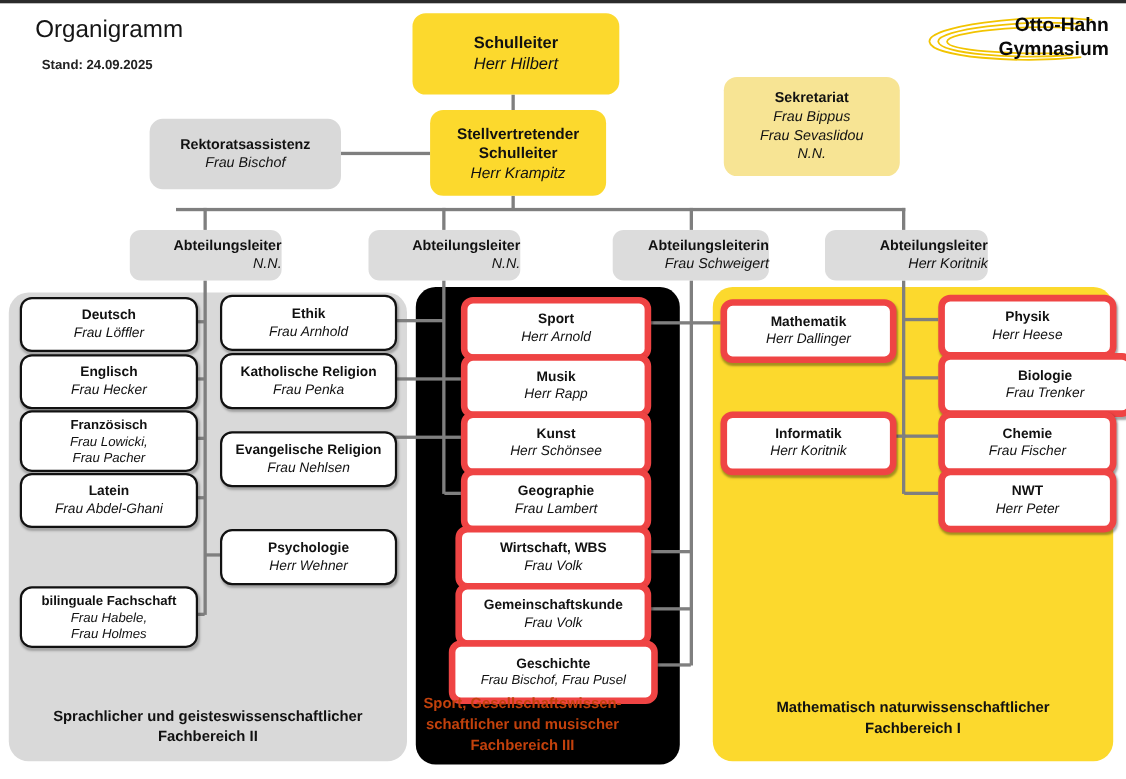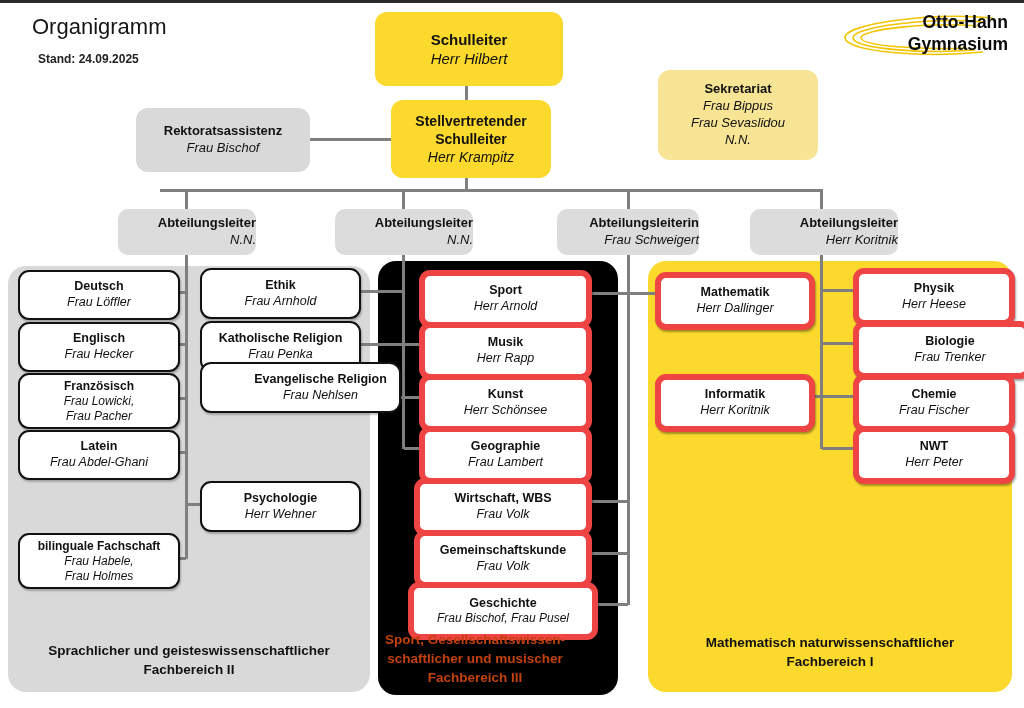--- a/index.html
+++ b/index.html
@@ -176,21 +176,21 @@
   </div>
 
   <div class="sbox outlined" style="left:200px;top:268px;width:157px;height:47px;">
     <div class="bt">Ethik</div>
     <div class="bn">Frau Arnhold</div>
   </div>
   <div class="sbox outlined" style="left:200px;top:321px;width:157px;height:47px;">
     <div class="bt">Katholische Religion</div>
     <div class="bn">Frau Penka</div>
   </div>
-  <div class="sbox outlined" style="left:200px;top:362px;width:157px;height:47px;padding-left:40px;">
+  <div class="sbox outlined" style="left:200px;top:392px;width:157px;height:47px;">
     <div class="bt">Evangelische Religion</div>
     <div class="bn">Frau Nehlsen</div>
   </div>
   <div class="sbox outlined" style="left:200px;top:481px;width:157px;height:47px;">
     <div class="bt">Psychologie</div>
     <div class="bn">Herr Wehner</div>
   </div>
 
   <div class="sbox plain" style="left:419px;top:270px;width:161px;height:46px;">
     <div class="bt">Sport</div>

